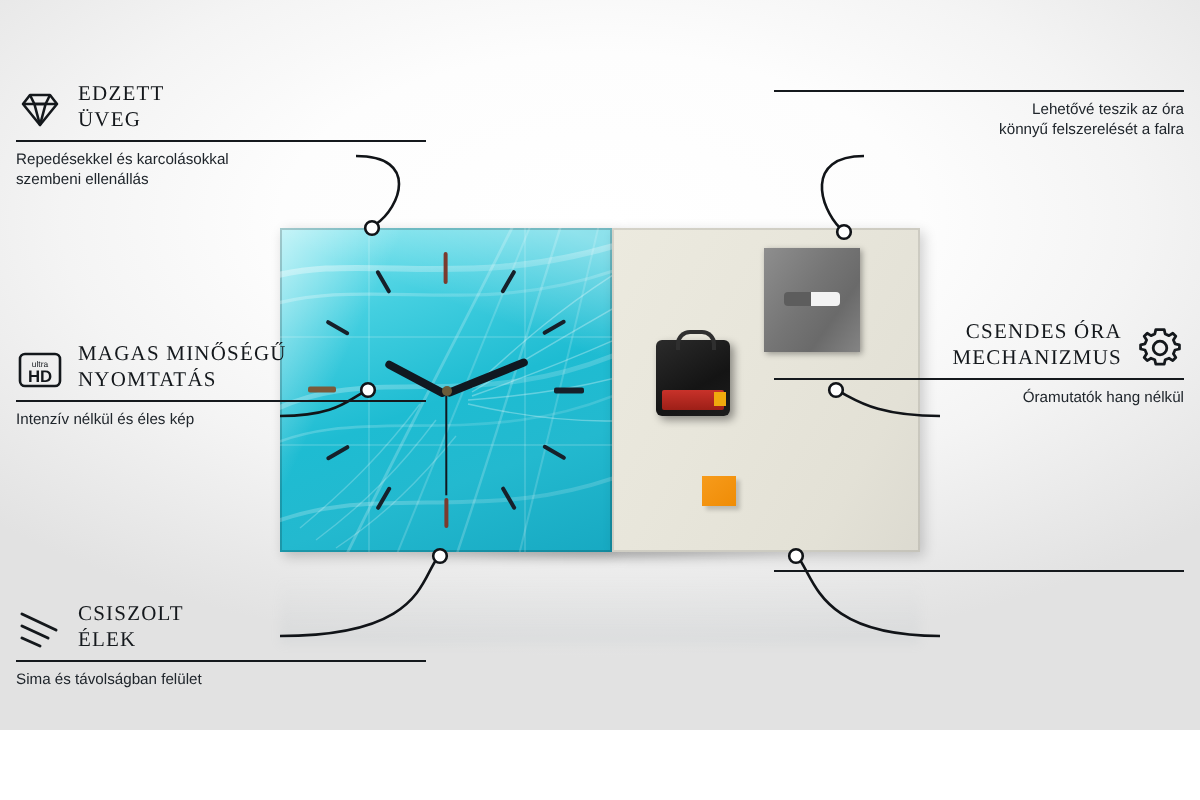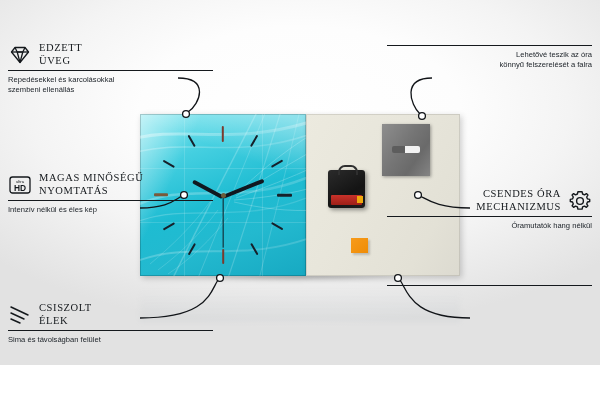--- a/index.html
+++ b/index.html
@@ -239,21 +239,21 @@
     <div class="rule"></div>
     <div class="desc">Sima és távolságban felület</div>
   </div>
 
   <div class="callout right" style="top:42px;">
     <div class="rule"></div>
     <div class="desc">Lehetővé teszik az óra
 könnyű felszerelését a falra</div>
   </div>
 
-  <div class="callout right" style="top:188px;">
+  <div class="callout right" style="top:161px;">
     <div class="head">
       <div class="title">CSENDES ÓRA
 MECHANIZMUS</div>
       <svg class="icon" viewBox="0 0 24 24">
         <g fill="none" stroke="#14181c" stroke-width="1.4" stroke-linejoin="round">
           <path d="M12,2.8 l2.1,0 0.5,2.2 1.9,0.8 1.9,-1.2 1.5,1.5 -1.2,1.9 0.8,1.9 2.2,0.5 0,2.1 -2.2,0.5 -0.8,1.9 1.2,1.9 -1.5,1.5 -1.9,-1.2 -1.9,0.8 -0.5,2.2 -2.1,0 -2.1,0 -0.5,-2.2 -1.9,-0.8 -1.9,1.2 -1.5,-1.5 1.2,-1.9 -0.8,-1.9 -2.2,-0.5 0,-2.1 2.2,-0.5 0.8,-1.9 -1.2,-1.9 1.5,-1.5 1.9,1.2 1.9,-0.8 0.5,-2.2 Z"></path>
           <circle cx="12" cy="12" r="3.4"></circle>
         </g>
       </svg>
     </div>

